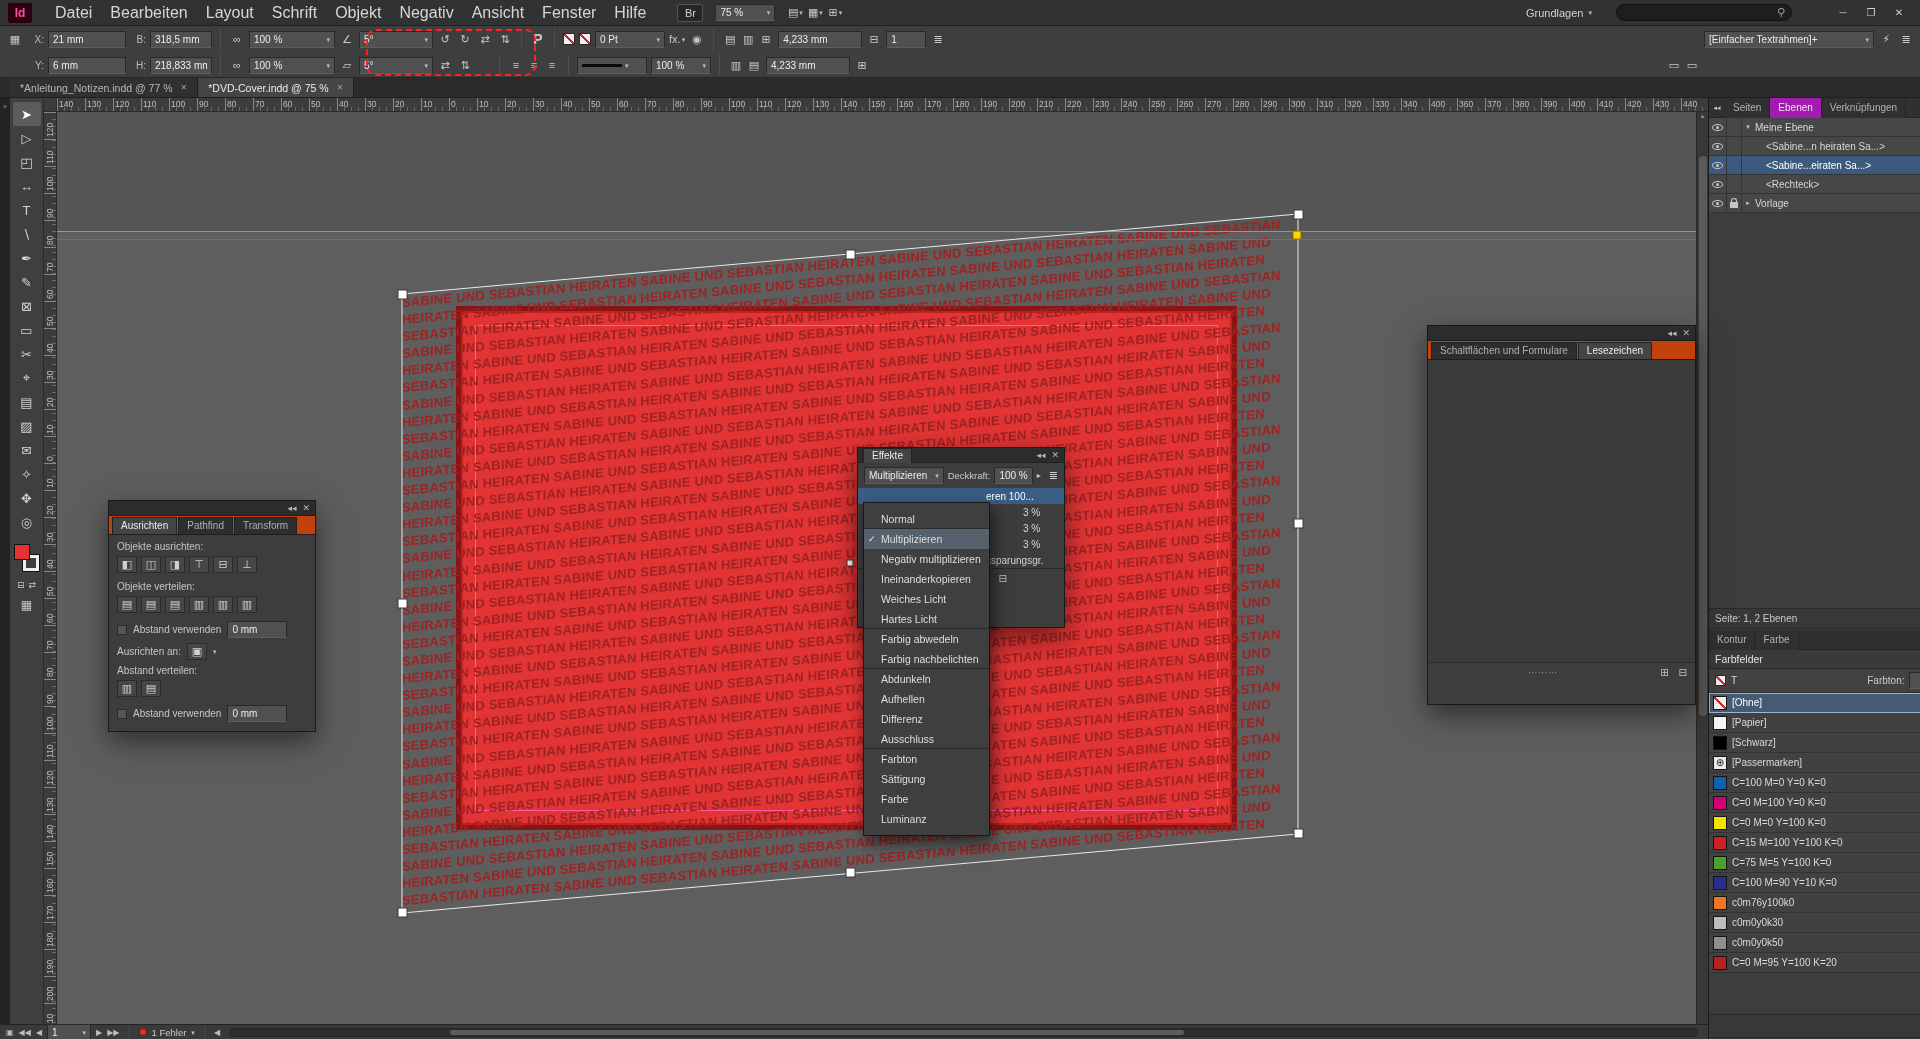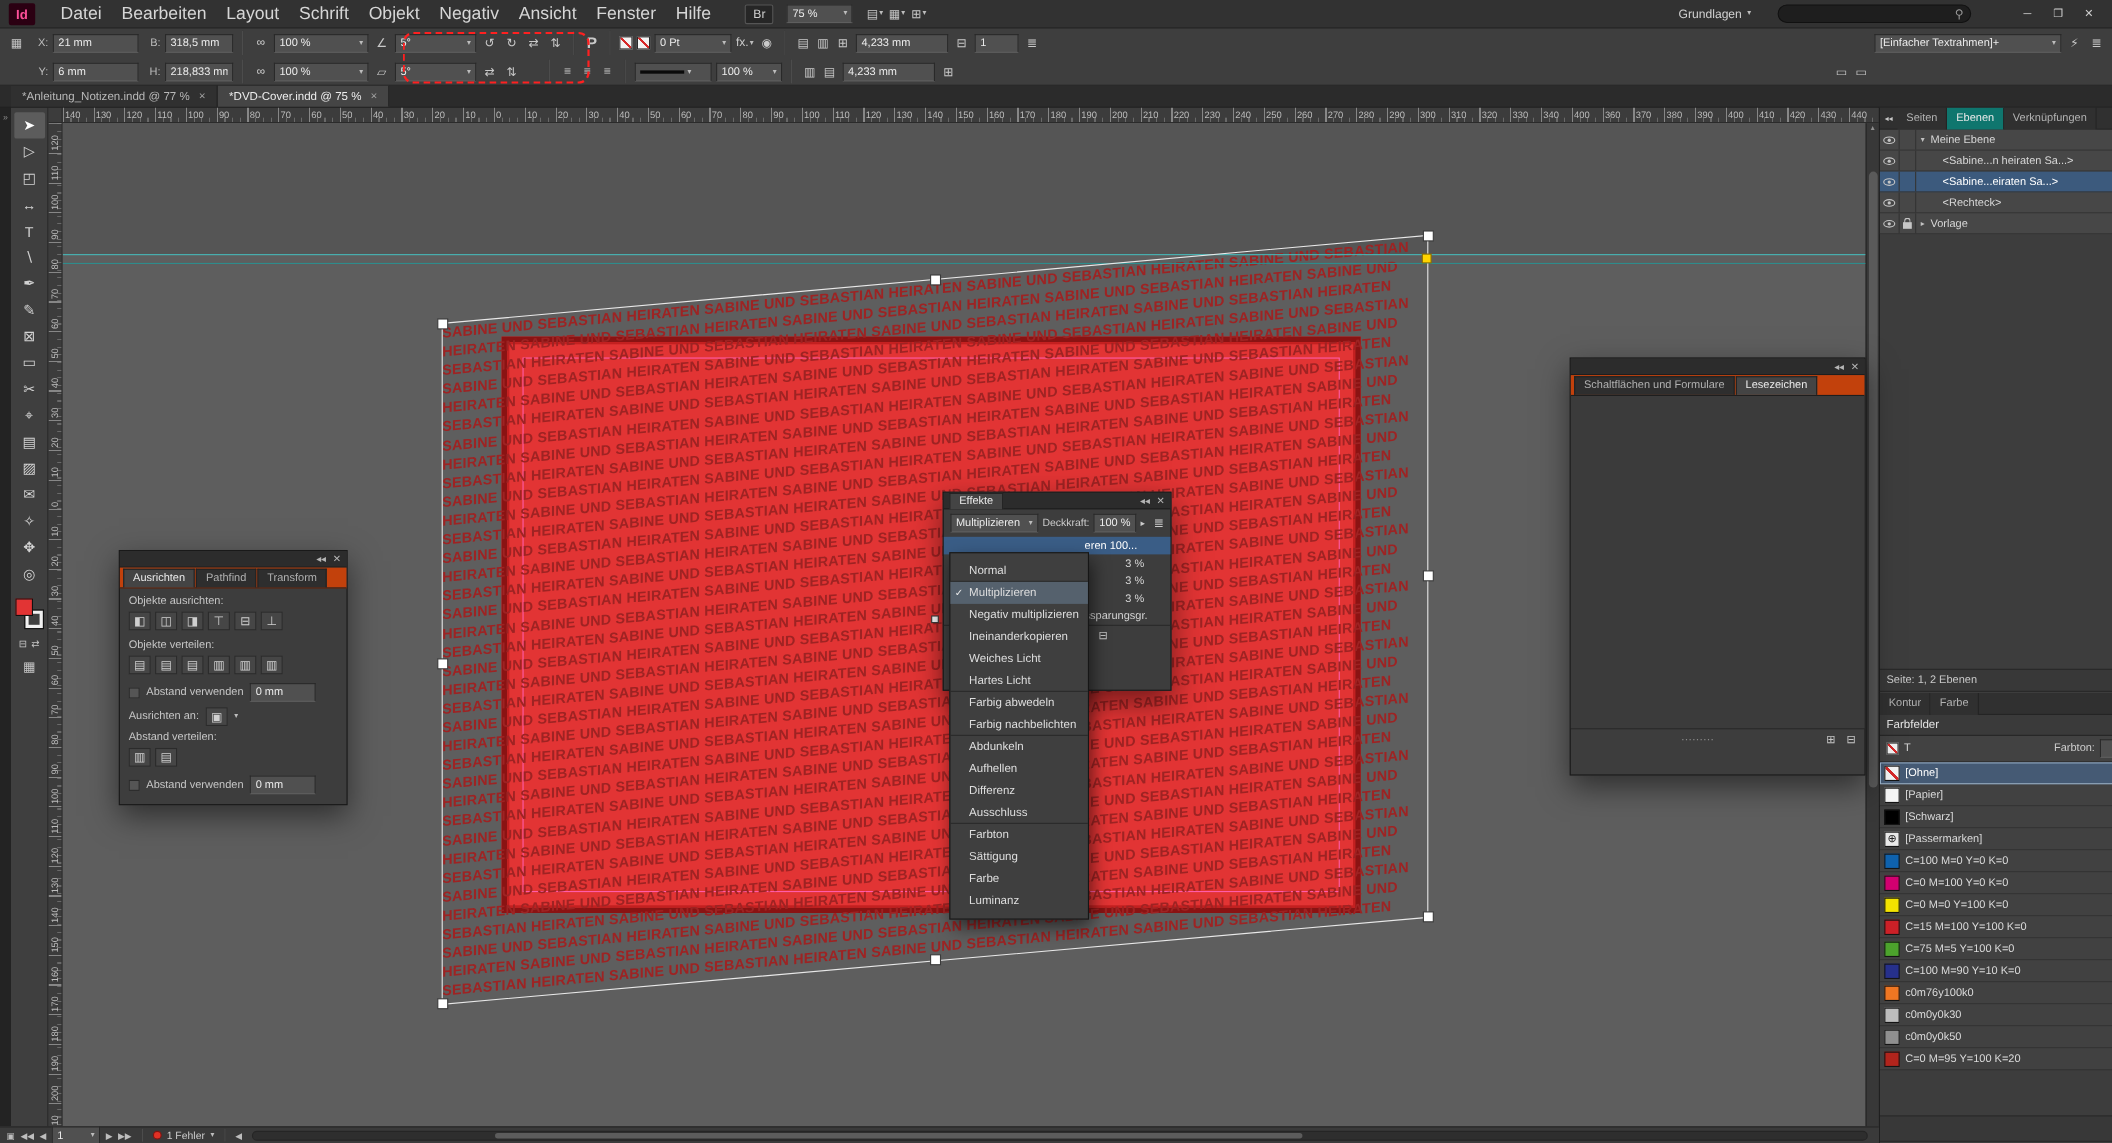--- a/index.html
+++ b/index.html
@@ -136,21 +136,21 @@
   .bitem .bcheck{width:11px;font-size:9px;color:#eee}
   .bitem.checked{background:#55616d}
   .bitem.group-end{border-bottom:1px solid #2a2a2a}
 
   
   .dock{left:1708px;top:98px;width:256px;height:941px;background:#3d3d3d;border-left:1px solid #1b1b1b}
   .dock .bar{display:flex;align-items:center;background:#303030;border-bottom:1px solid #242424}
   .dtabs{height:20px}
   .dtab{padding:0 8px;height:20px;line-height:20px;font-size:10px;color:#b2b2b2;background:#303030;
         border-right:1px solid #242424}
-  .dtab.active{background:#0f766e;color:#e9e9e9}
+  .dtab.active{background:#a21caf;color:#e9e9e9}
   .lrow{height:19px;display:flex;align-items:center;background:#474747;border-bottom:1px solid #333;
         font-size:10px;color:#d7d7d7}
   .lrow.selected{background:#3c5a7d;color:#fff}
   .lcell{width:18px;height:100%;display:flex;align-items:center;justify-content:center;border-right:1px solid #333}
   .lcell.lockc{width:15px}
   .larrow{width:12px;font-size:7px;color:#c2c2c2;text-align:center}
   .lname{flex:1;overflow:hidden;white-space:nowrap;padding-left:1px}
   .lrow.indent .lname{padding-left:12px}
   .lright{display:flex;align-items:center;gap:4px;padding-right:5px}
   .icon-pen{font-size:10px;color:#d5d5d5}

